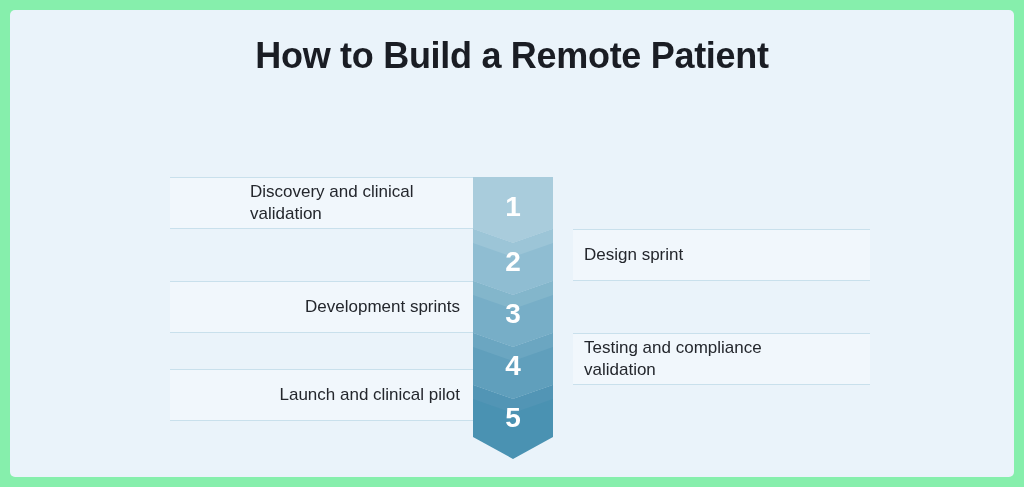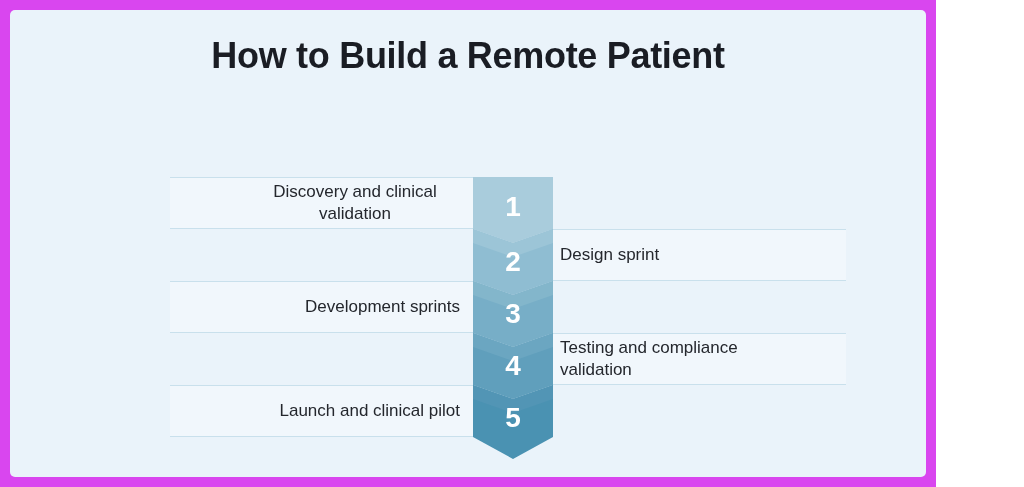--- a/index.html
+++ b/index.html
@@ -1,22 +1,22 @@
 <!DOCTYPE html>
 <html><head>
 <meta charset="utf-8">
 <style>
   html, body { margin: 0; padding: 0; }
   body { font-family: "Liberation Sans", "DejaVu Sans", sans-serif; }
 
   .canvas {
     position: relative;
-    width: 936px;
+    width: 1024px;
     height: 487px;
-    background: #d946ef;
+    background: #86efac;
     overflow: hidden;
   }
 
   .panel {
     position: absolute;
     left: 10px; top: 10px; right: 10px; bottom: 10px;
     background: #eaf3fa;
     border-radius: 5px;
   }
 
@@ -36,27 +36,27 @@
   .row {
     position: absolute;
     height: 52px;
     box-sizing: border-box;
     border-top: 1.5px solid #c9e0ec;
     border-bottom: 1.5px solid #c9e0ec;
     background: rgba(255,255,255,0.35);
     display: flex;
     align-items: center;
   }
-  .row.left  { left: 170px; width: 303px; justify-content: flex-end; padding-right: 13px; text-align: center; }
-  .row.right { left: 549px; width: 297px; justify-content: flex-start; padding-left: 11px; text-align: left; }
+  .row.left  { left: 170px; width: 303px; justify-content: flex-end; padding-right: 13px; text-align: left; }
+  .row.right { left: 573px; width: 297px; justify-content: flex-start; padding-left: 11px; text-align: left; }
   .row-1 { top: 177px; }
   .row-2 { top: 229px; }
   .row-3 { top: 281px; }
   .row-4 { top: 333px; }
-  .row-5 { top: 385px; }
+  .row-5 { top: 369px; }
 
   .label {
     color: #24272d;
     font-size: 17px;
     line-height: 22px;
     max-width: 210px;
   }
 
   .ribbon {
     position: absolute;

